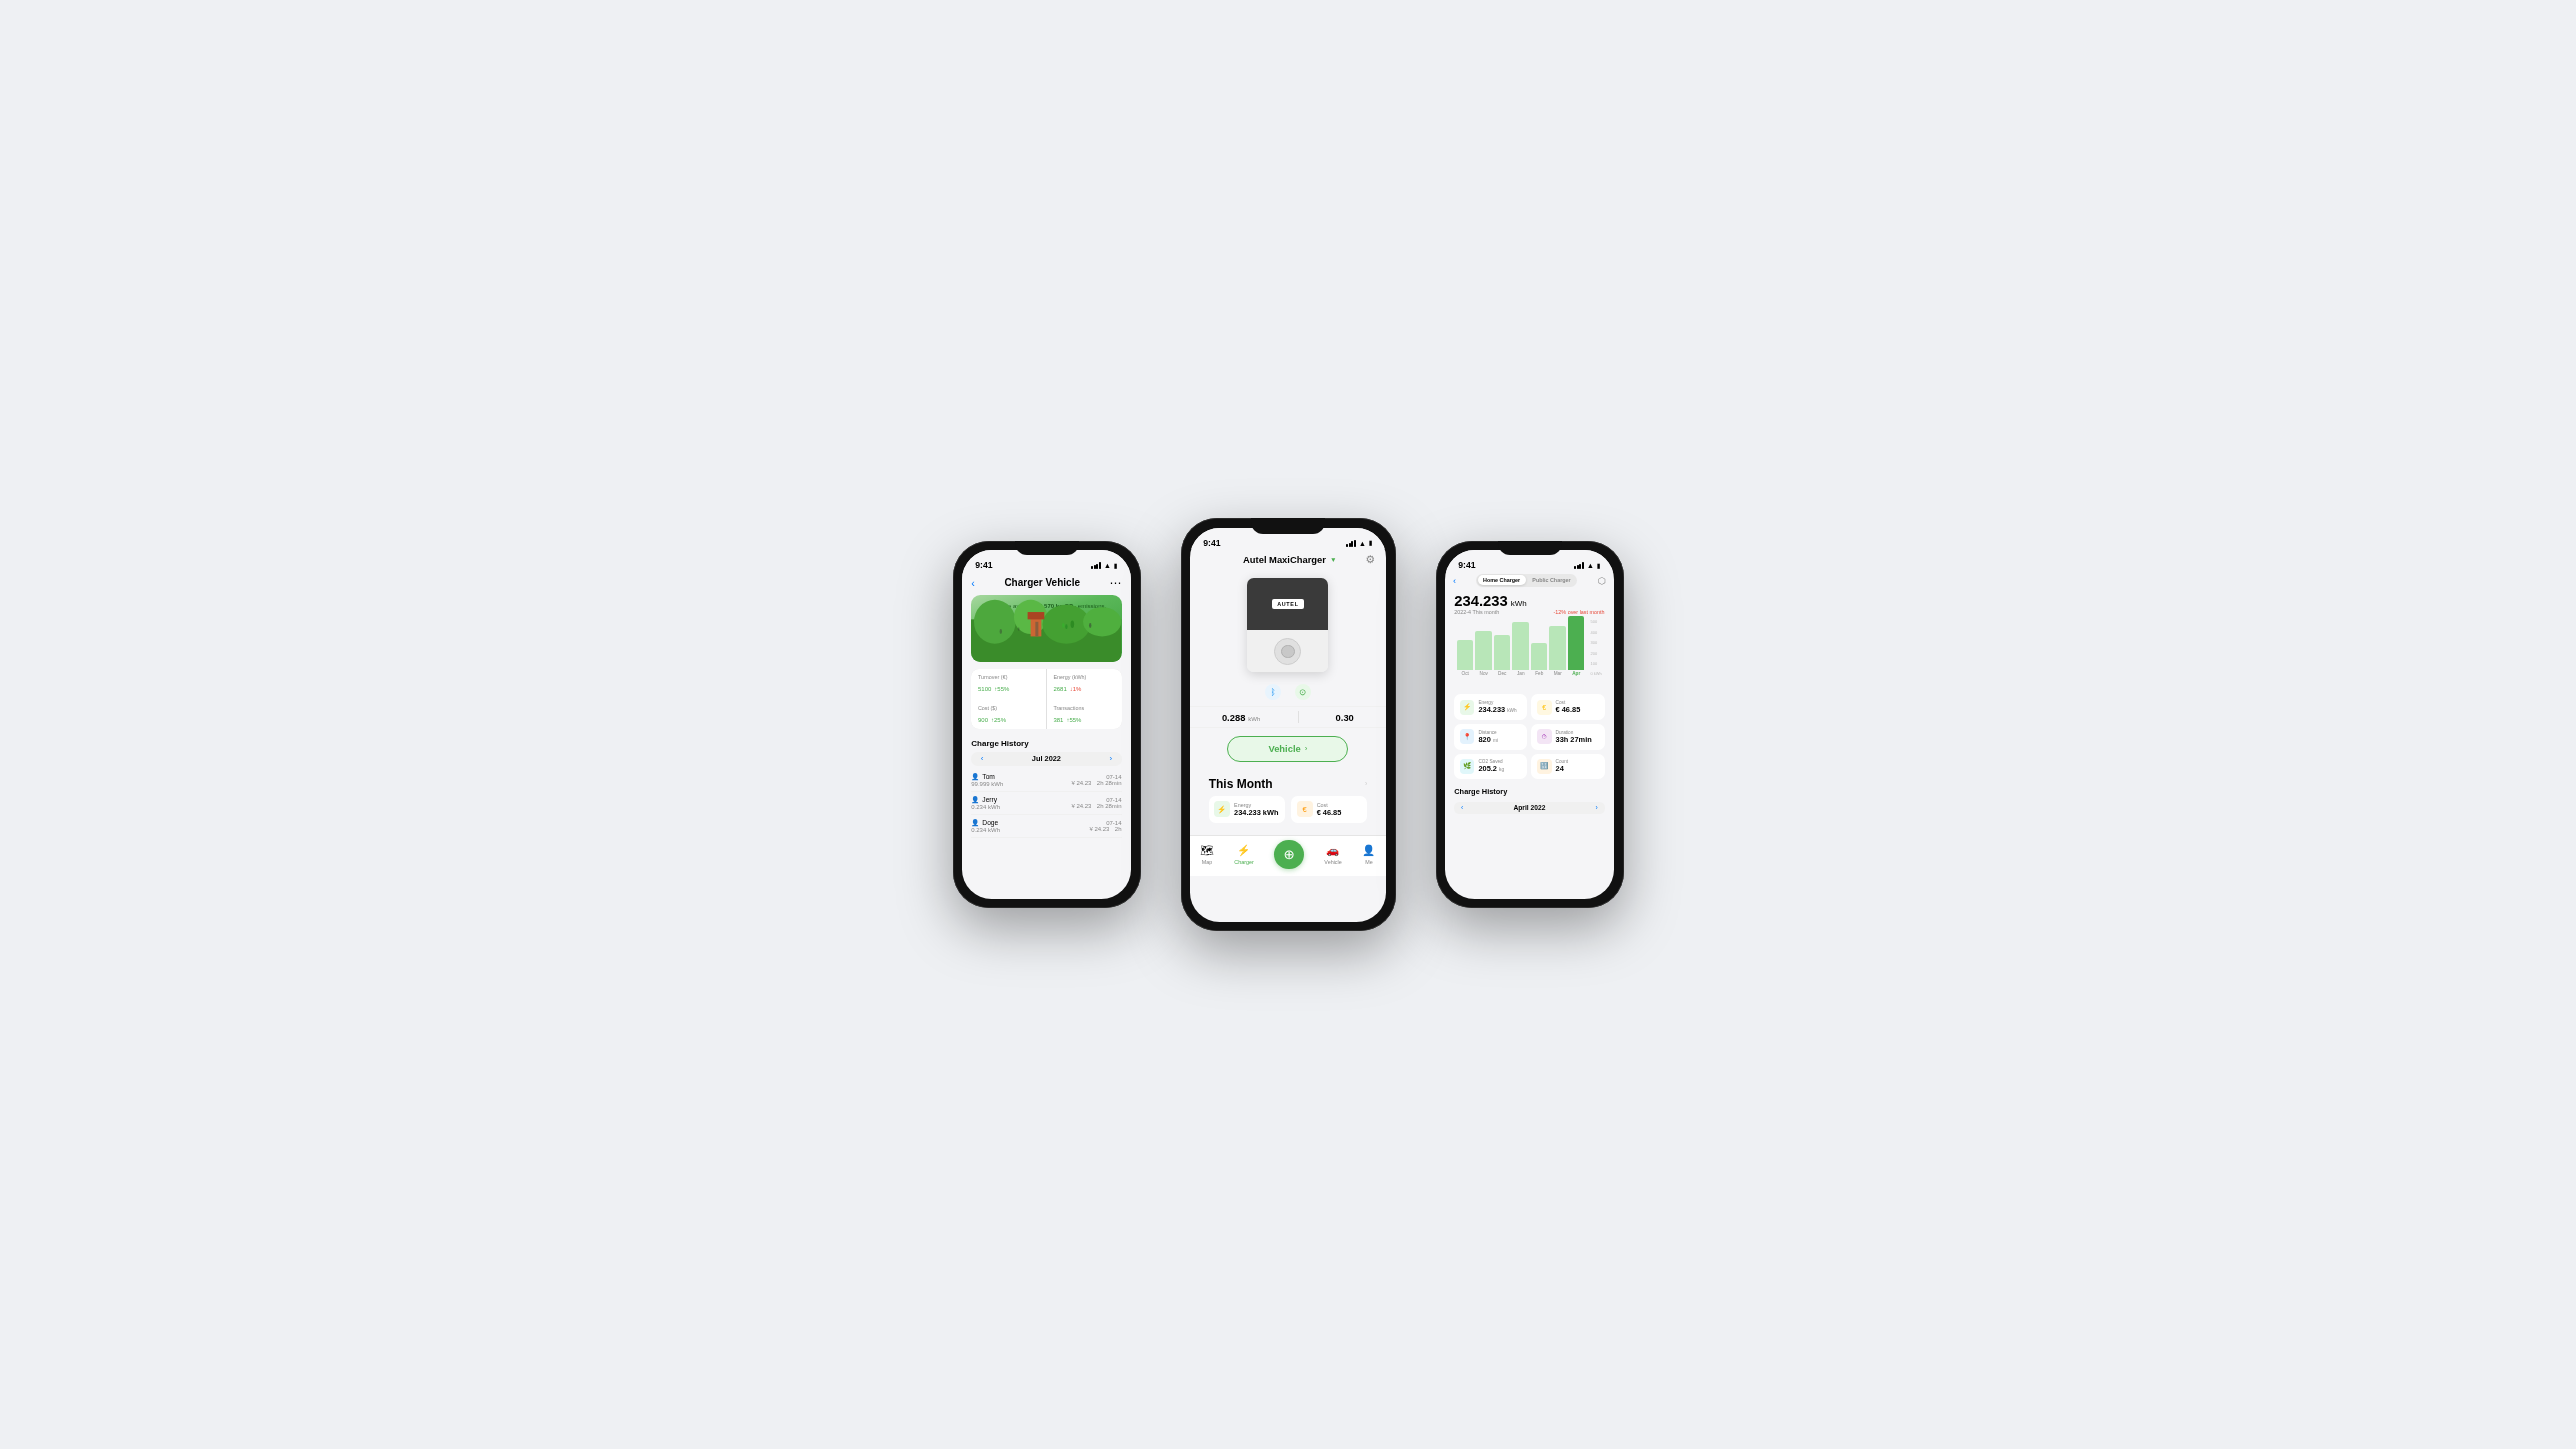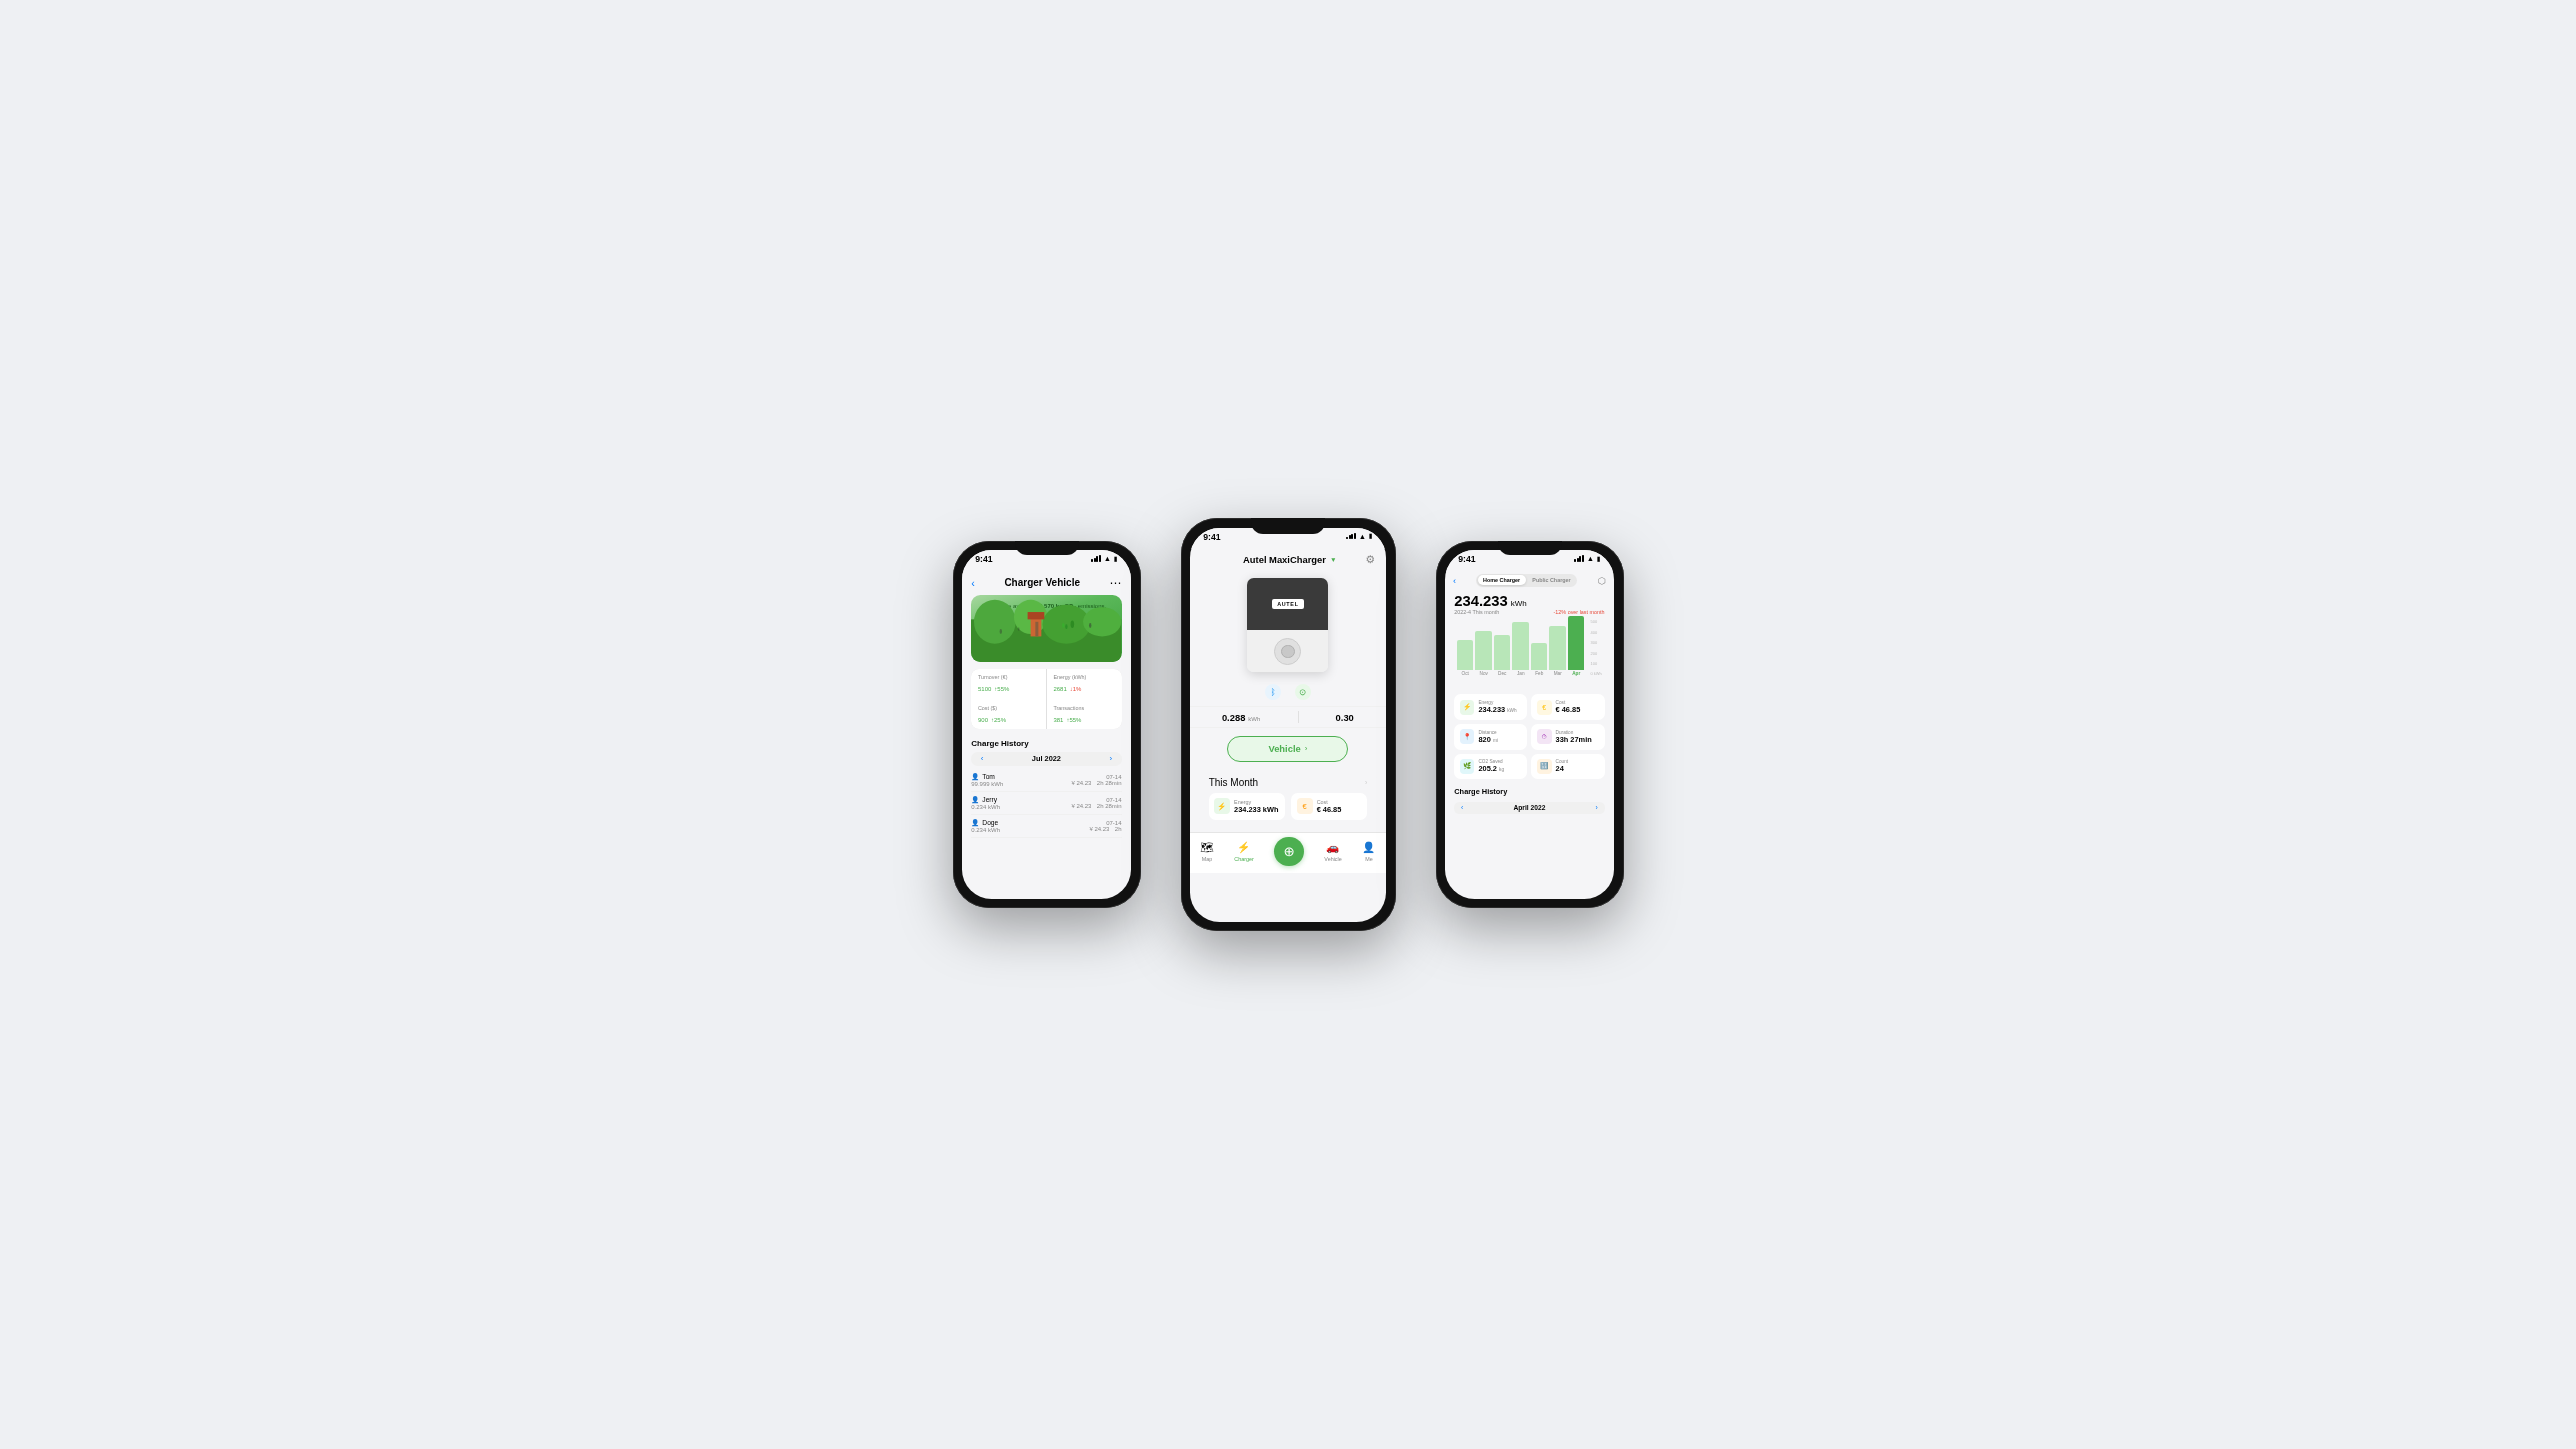--- a/index.html
+++ b/index.html
@@ -69,21 +69,21 @@
     }
     .phone.side-phone .notch {
       width: 64px;
       height: 14.8px;
     }
 
     
     .status-bar {
       display: flex;
       justify-content: space-between;
-      align-items: flex-start;
+      align-items: flex-end;
       padding: 4px 13.4px 1.3px;
       height: 21.5px;
       background: #f5f5f7;
     }
     .status-time {
       font-size: 8.7px;
       font-weight: 600;
       color: #000;
     }
     .status-icons {
@@ -302,21 +302,21 @@
       margin: 5.4px 9.4px;
       border-radius: 8px;
       padding: 6.7px 9.4px;
     }
     .p2-month-header {
       display: flex;
       align-items: center;
       justify-content: space-between;
       margin-bottom: 5.4px;
     }
-    .p2-month-label { font-size: 10px; font-weight: 400; color: #000; }
+    .p2-month-label { font-size: 12px; font-weight: 700; color: #000; }
     .p2-month-arrow { font-size: 6.7px; color: #ccc; }
 
     .p2-month-stats {
       display: flex;
       gap: 6.7px;
     }
     .p2-month-card {
       flex: 1;
       background: #fff;
       border-radius: 6.7px;

